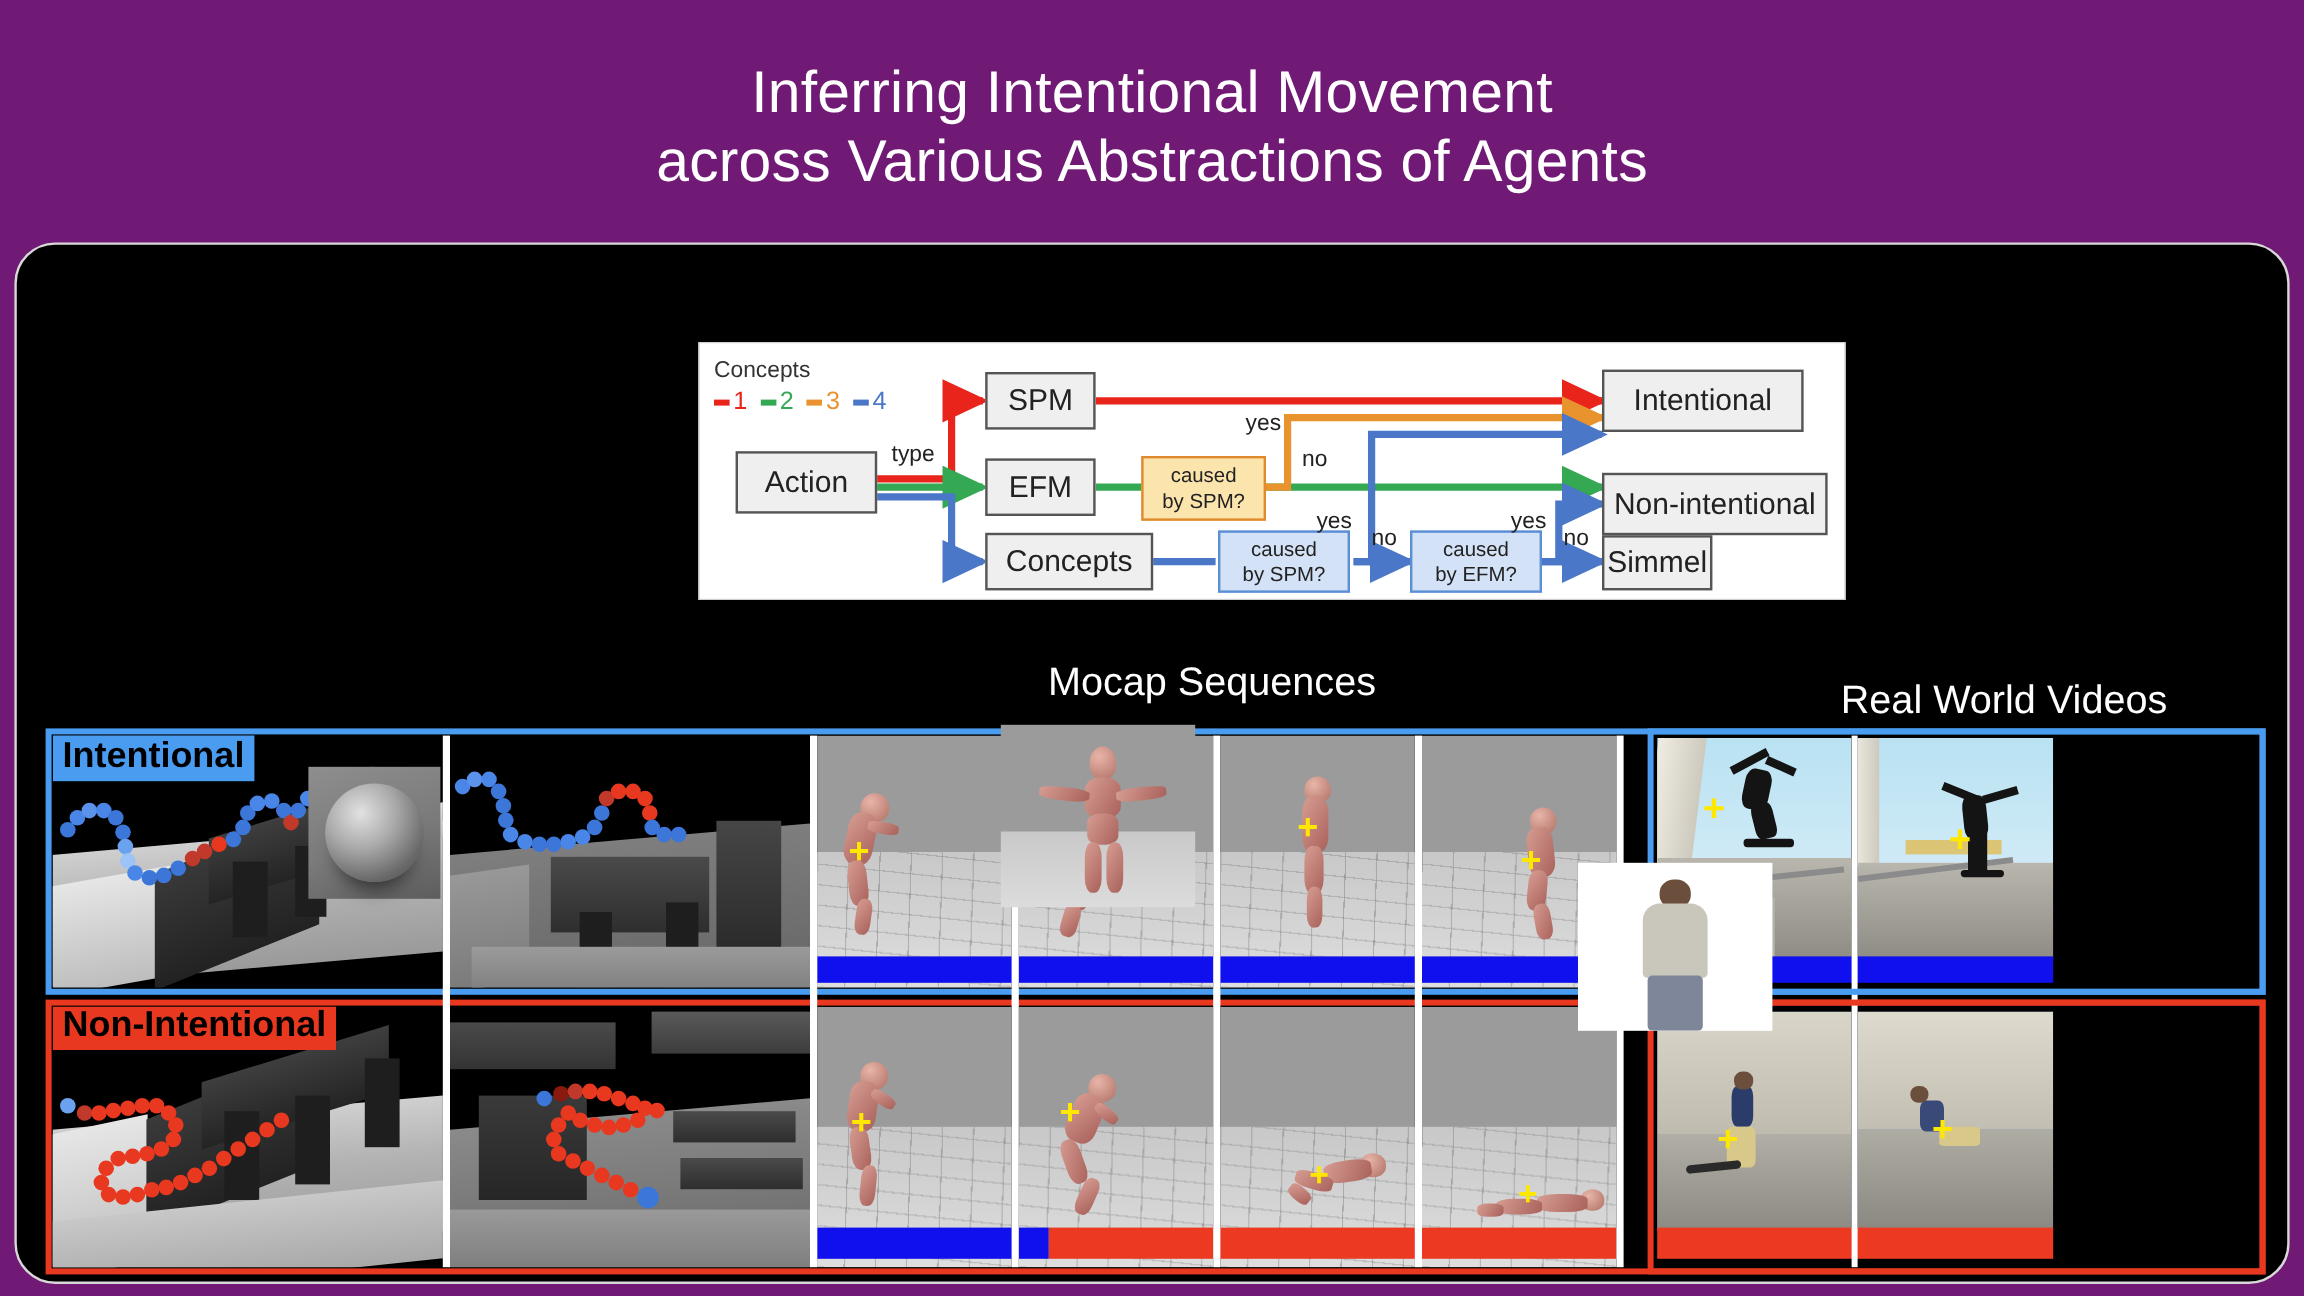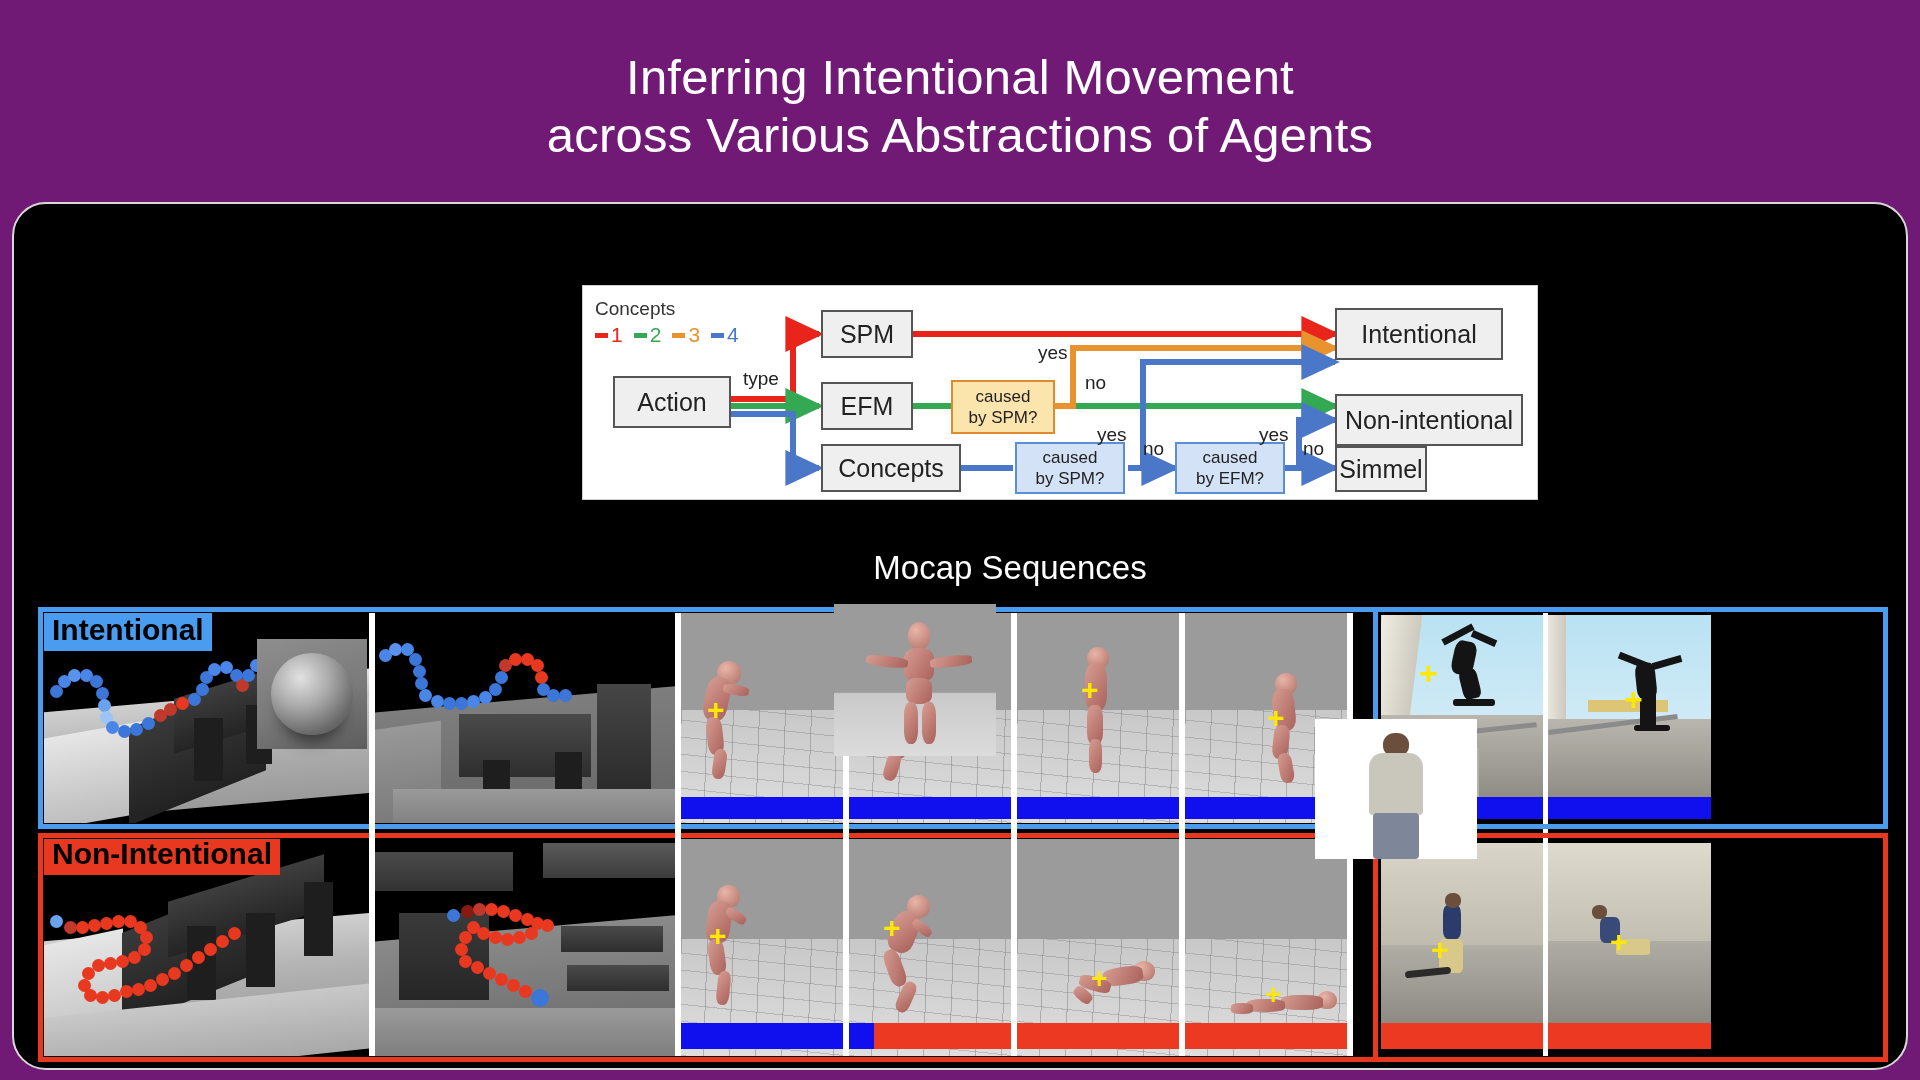--- a/index.html
+++ b/index.html
@@ -248,20 +248,21 @@
     <div class="flab" style="left:160px;top:82px;">type</div>
     <div class="flab" style="left:455px;top:56px;">yes</div>
     <div class="flab" style="left:502px;top:86px;">no</div>
     <div class="flab" style="left:514px;top:138px;">yes</div>
     <div class="flab" style="left:560px;top:152px;">no</div>
     <div class="flab" style="left:676px;top:138px;">yes</div>
     <div class="flab" style="left:720px;top:152px;">no</div>
   </div>
 
   <div class="seccap" style="left:780px;top:548px;width:460px;">Mocap Sequences</div>
+  <div class="seccap" style="left:1460px;top:563px;width:420px;">Real World Videos</div>
 
   <div class="grid">
 
     <div class="rowframe top"></div>
     <div class="rowframe bottom"></div>
 
     <div class="cell" style="left:6px;top:6px;width:325px;height:210px;">
       <div class="hs">
         <div class="ground"></div>
         <div class="plat" style="left:-4%;top:56%;width:34%;height:44%;transform:skewY(-10deg);"></div>

